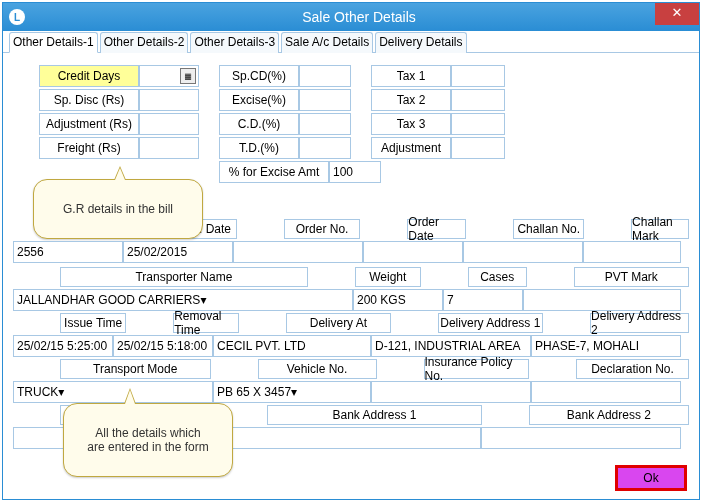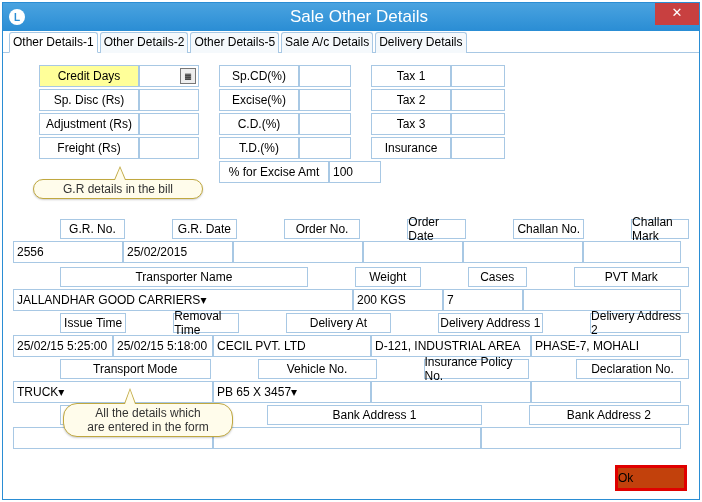--- a/index.html
+++ b/index.html
@@ -36,21 +36,21 @@
     align-items: center;
     justify-content: center;
     color: #2a8dd4;
     font-size: 10px;
     font-weight: bold;
   }
   .titlebar .title {
     position: absolute;
     left: 0; right: 16px;
     text-align: center;
-    font-size: 17px;
+    font-size: 14px;
     padding-left: 32px;
   }
   .titlebar .close {
     position: absolute;
     right: 0; top: 0;
     width: 44px; height: 22px;
     background: #c84040;
     color: #fff;
     text-align: center;
     line-height: 20px;
@@ -125,21 +125,21 @@
   .topgrid .tbox.small { width: 60px; }
   .topgrid .tbox.med { width: 52px; }
   .topgrid .tbox.tax { width: 54px; }
 
   
   .callout {
     position: absolute;
     background: #fffceb;
     border: 1px solid #c0a840;
     border-radius: 14px;
-    padding: 2px 12px;
+    padding: 22px 12px;
     font-size: 12px;
     color: #333;
     text-align: center;
     box-shadow: 0 1px 2px rgba(0,0,0,0.2);
   }
   .callout1 { left: 30px; top: 126px; width: 170px; }
   .callout1 .tail-up {
     position: absolute;
     top: -14px; left: 80px;
     border-left: 6px solid transparent;
@@ -175,43 +175,43 @@
   .hdr { background: #fff; border: 1px solid #a8c8e4; height: 20px; display: flex; align-items: center; justify-content: center; font-size: 12px; margin-left: 47px; }
   .cell { background: #fff; border: 1px solid #a8c8e4; height: 22px; display: flex; align-items: center; padding: 0 3px; font-size: 12px; position: relative; }
 
   .okbtn {
     position: absolute;
     right: 12px;
     bottom: 8px;
     width: 72px;
     height: 26px;
     border: 3px solid #e00000;
-    background: #c2410c;
+    background: #d946ef;
     display: flex;
     align-items: center;
-    justify-content: flex-start;
+    justify-content: center;
     font-size: 12px;
   }
 </style>
 </head>
 <body>
 
 <div class="window">
   <div class="titlebar">
     <div class="app-icon">
         <span>L</span>
       </div>
     <div class="title">Sale Other Details</div>
     <div class="close">✕</div>
   </div>
 
   <div class="tabbar">
     <div class="tab active">Other Details-1</div>
     <div class="tab">Other Details-2</div>
-    <div class="tab">Other Details-5</div>
+    <div class="tab">Other Details-3</div>
     <div class="tab">Sale A/c Details</div>
     <div class="tab">Delivery Details</div>
   </div>
 
   <div class="content">
 
     <div class="topgrid" style="margin-left:26px;margin-top:6px;">
       <div class="row">
         <div class="lbl highlight">Credit Days</div>
         <div class="tbox small">
@@ -265,21 +265,21 @@
         <div class="lbl">Freight (Rs)</div>
         <div class="tbox small">
             <span></span>
           </div>
         <div class="gap"></div>
         <div class="lbl" style="width:80px">T.D.(%)</div>
         <div class="tbox med">
             <span></span>
           </div>
         <div class="gap"></div>
-        <div class="lbl" style="width:80px">Insurance</div>
+        <div class="lbl" style="width:80px">Adjustment</div>
         <div class="tbox tax">
             <span></span>
           </div>
       </div>
       <div class="row">
         <div style="width:180px"></div>
         <div class="lbl" style="width:110px">% for Excise Amt</div>
         <div class="tbox" style="width:52px">
             <span>100</span>
           </div>

